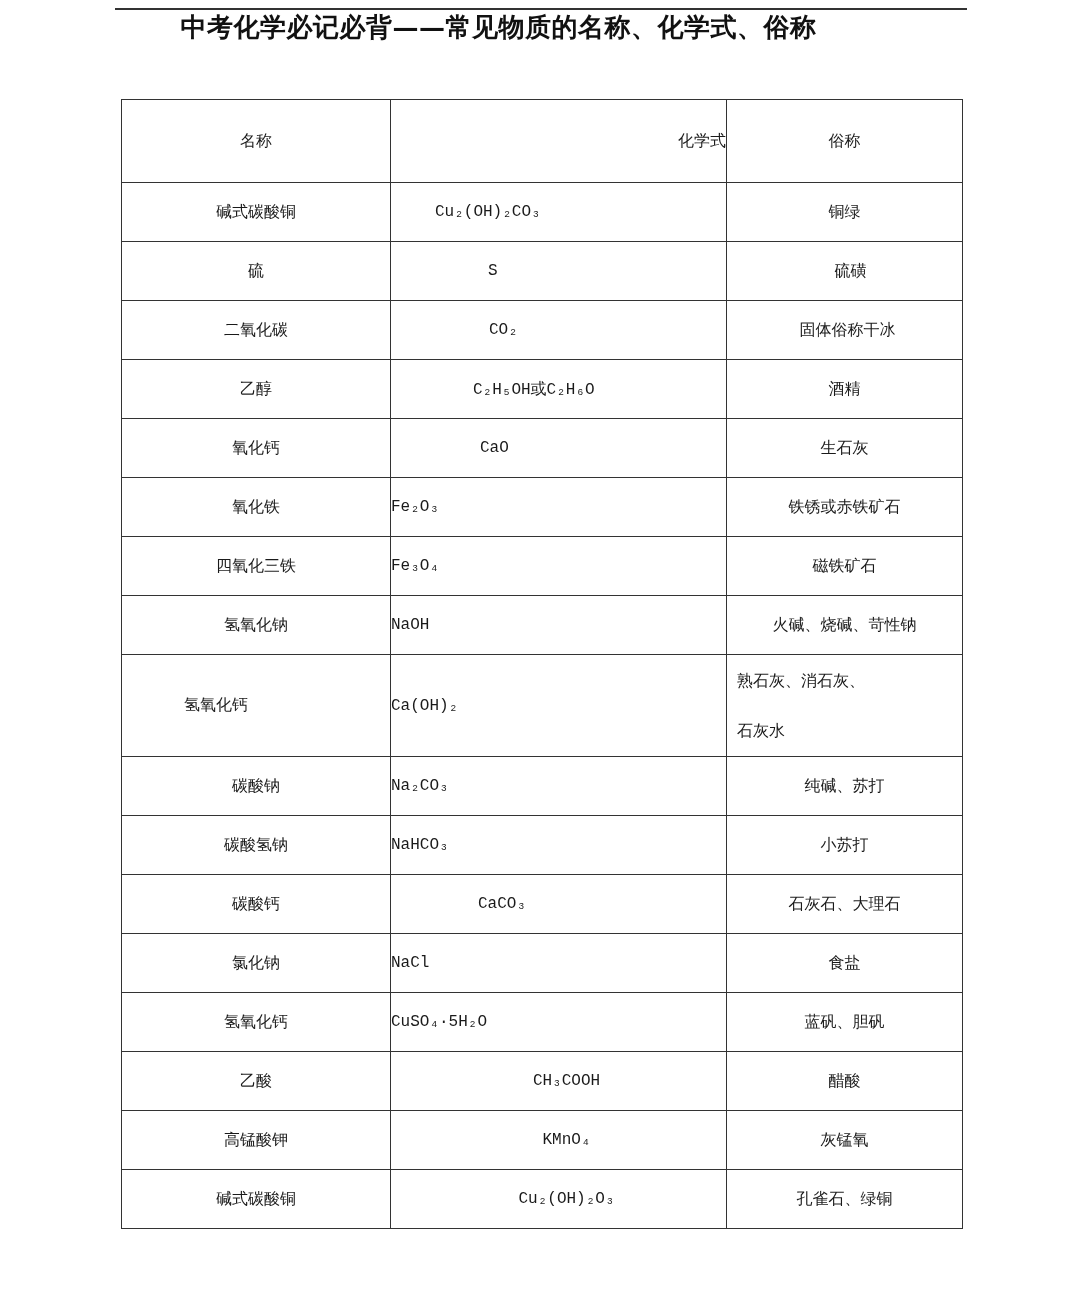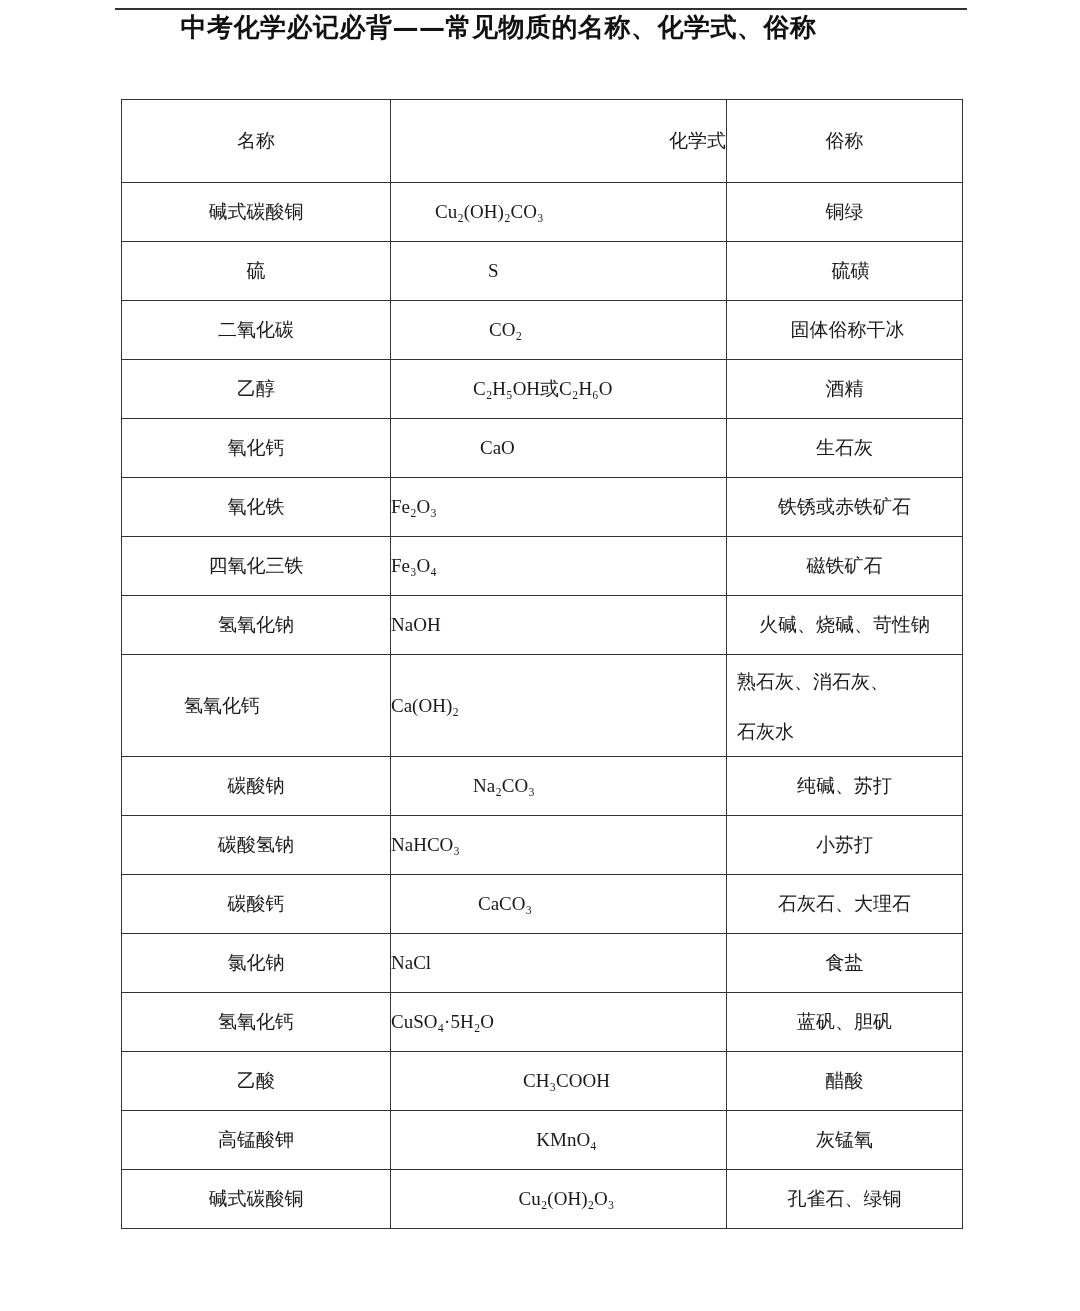--- a/index.html
+++ b/index.html
@@ -4,27 +4,27 @@
 <style>
   html, body { margin: 0; padding: 0; background: #ffffff; }
   body { width: 1080px; height: 1311px; position: relative; overflow: hidden;
          font-family: "DejaVu Serif", "Liberation Serif", serif; color: #1a1a1a; }
   .top-rule { position: absolute; left: 115px; top: 8px; width: 852px; height: 0;
               border-top: 2px solid #333; }
   .title { position: absolute; left: 0; top: 10px; width: 997px; text-align: center;
            font-size: 26px; font-weight: bold; letter-spacing: 0.5px; color: #111; }
   table.sheet { position: absolute; left: 121px; top: 99px; width: 841px;
                 border-collapse: collapse; table-layout: fixed; }
-  table.sheet td { border: 1.6px solid #333; font-size: 19px; padding: 0; vertical-align: middle; }
+  table.sheet td { border: 1.6px solid #333; font-size: 16px; padding: 0; vertical-align: middle; }
   col.c1 { width: 269px; } col.c2 { width: 336px; } col.c3 { width: 236px; }
   tr.hdr td { height: 82px; }
   tr.row td { height: 58px; }
   tr.tall td { height: 101px; margin-top: 22px; }
   td.name { text-align: center; }
-  td.formula { text-align: left; padding-left: 78px; font-family: Liberation Serif, serif; font-size: 18px; }
+  td.formula { text-align: left; padding-left: 78px; font-family: Liberation Mono, monospace; font-size: 18px; }
   td.common { text-align: center; }
   td.formula.center { text-align: center; padding-left: 16px; }
   td.hdr-formula { text-align: right; padding-left: 84px; }
   .multi { text-align: left !important; padding-left: 10px !important; line-height: 50px; }
   td.name.left { text-align: left; padding-left: 62px; }
 </style>
 </head>
 <body>
 
 <div class="top-rule"></div>
@@ -85,21 +85,21 @@
   <tr class="tall">
     <td class="name left">氢氧化钙</td>
     <td class="formula">Ca(OH)₂</td>
     <td class="common multi">
       <div>熟石灰、消石灰、</div>
       <div>石灰水</div>
     </td>
   </tr>
   <tr class="row">
     <td class="name">碳酸钠</td>
-    <td class="formula" style="padding-left:82px">Na₂CO₃</td>
+    <td class="formula" style="">Na₂CO₃</td>
     <td class="common">纯碱、苏打</td>
   </tr>
   <tr class="row">
     <td class="name">碳酸氢钠</td>
     <td class="formula">NaHCO₃</td>
     <td class="common">小苏打</td>
   </tr>
   <tr class="row">
     <td class="name">碳酸钙</td>
     <td class="formula" style="padding-left:87px">CaCO₃</td>

